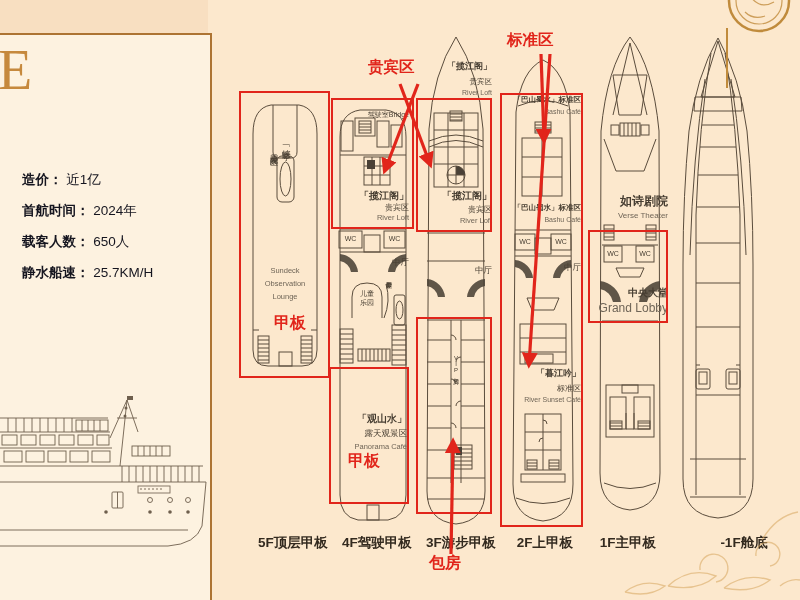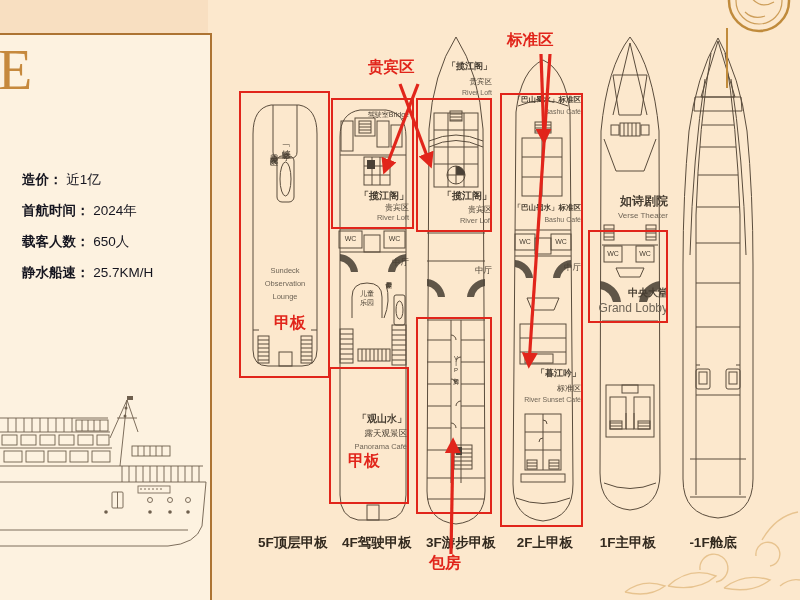--- a/index.html
+++ b/index.html
@@ -277,21 +277,21 @@
       <path d="M20,360 H64 M20,330 h4 M60,330 h4"></path>
       <path d="M14,424 H70 M14,462 H70"></path>
     </svg>
   </div>
 
   <div class="abs floorlbl" style="left:248px;top:534px;width:90px;">5F顶层甲板</div>
   <div class="abs floorlbl" style="left:332px;top:534px;width:90px;">4F驾驶甲板</div>
   <div class="abs floorlbl" style="left:416px;top:534px;width:90px;">3F游步甲板</div>
   <div class="abs floorlbl" style="left:500px;top:534px;width:90px;">2F上甲板</div>
   <div class="abs floorlbl" style="left:583px;top:534px;width:90px;">1F主甲板</div>
-  <div class="abs floorlbl" style="left:668px;top:534px;width:90px;">-1F舱底</div>
+  <div class="abs floorlbl" style="left:699px;top:534px;width:90px;">-1F舱底</div>
 
   <div class="redbox" style="left:239px;top:91px;width:91px;height:287px;"></div>
   <div class="redbox" style="left:331px;top:98px;width:83px;height:131px;"></div>
   <div class="redbox" style="left:416px;top:98px;width:76px;height:134px;"></div>
   <div class="redbox" style="left:329px;top:367px;width:80px;height:137px;"></div>
   <div class="redbox" style="left:416px;top:317px;width:76px;height:197px;"></div>
   <div class="redbox" style="left:500px;top:93px;width:83px;height:434px;"></div>
   <div class="redbox" style="left:588px;top:230px;width:80px;height:93px;"></div>
 
   <svg class="abs" style="left:0;top:0;pointer-events:none;" width="800" height="600" viewBox="0 0 800 600">

